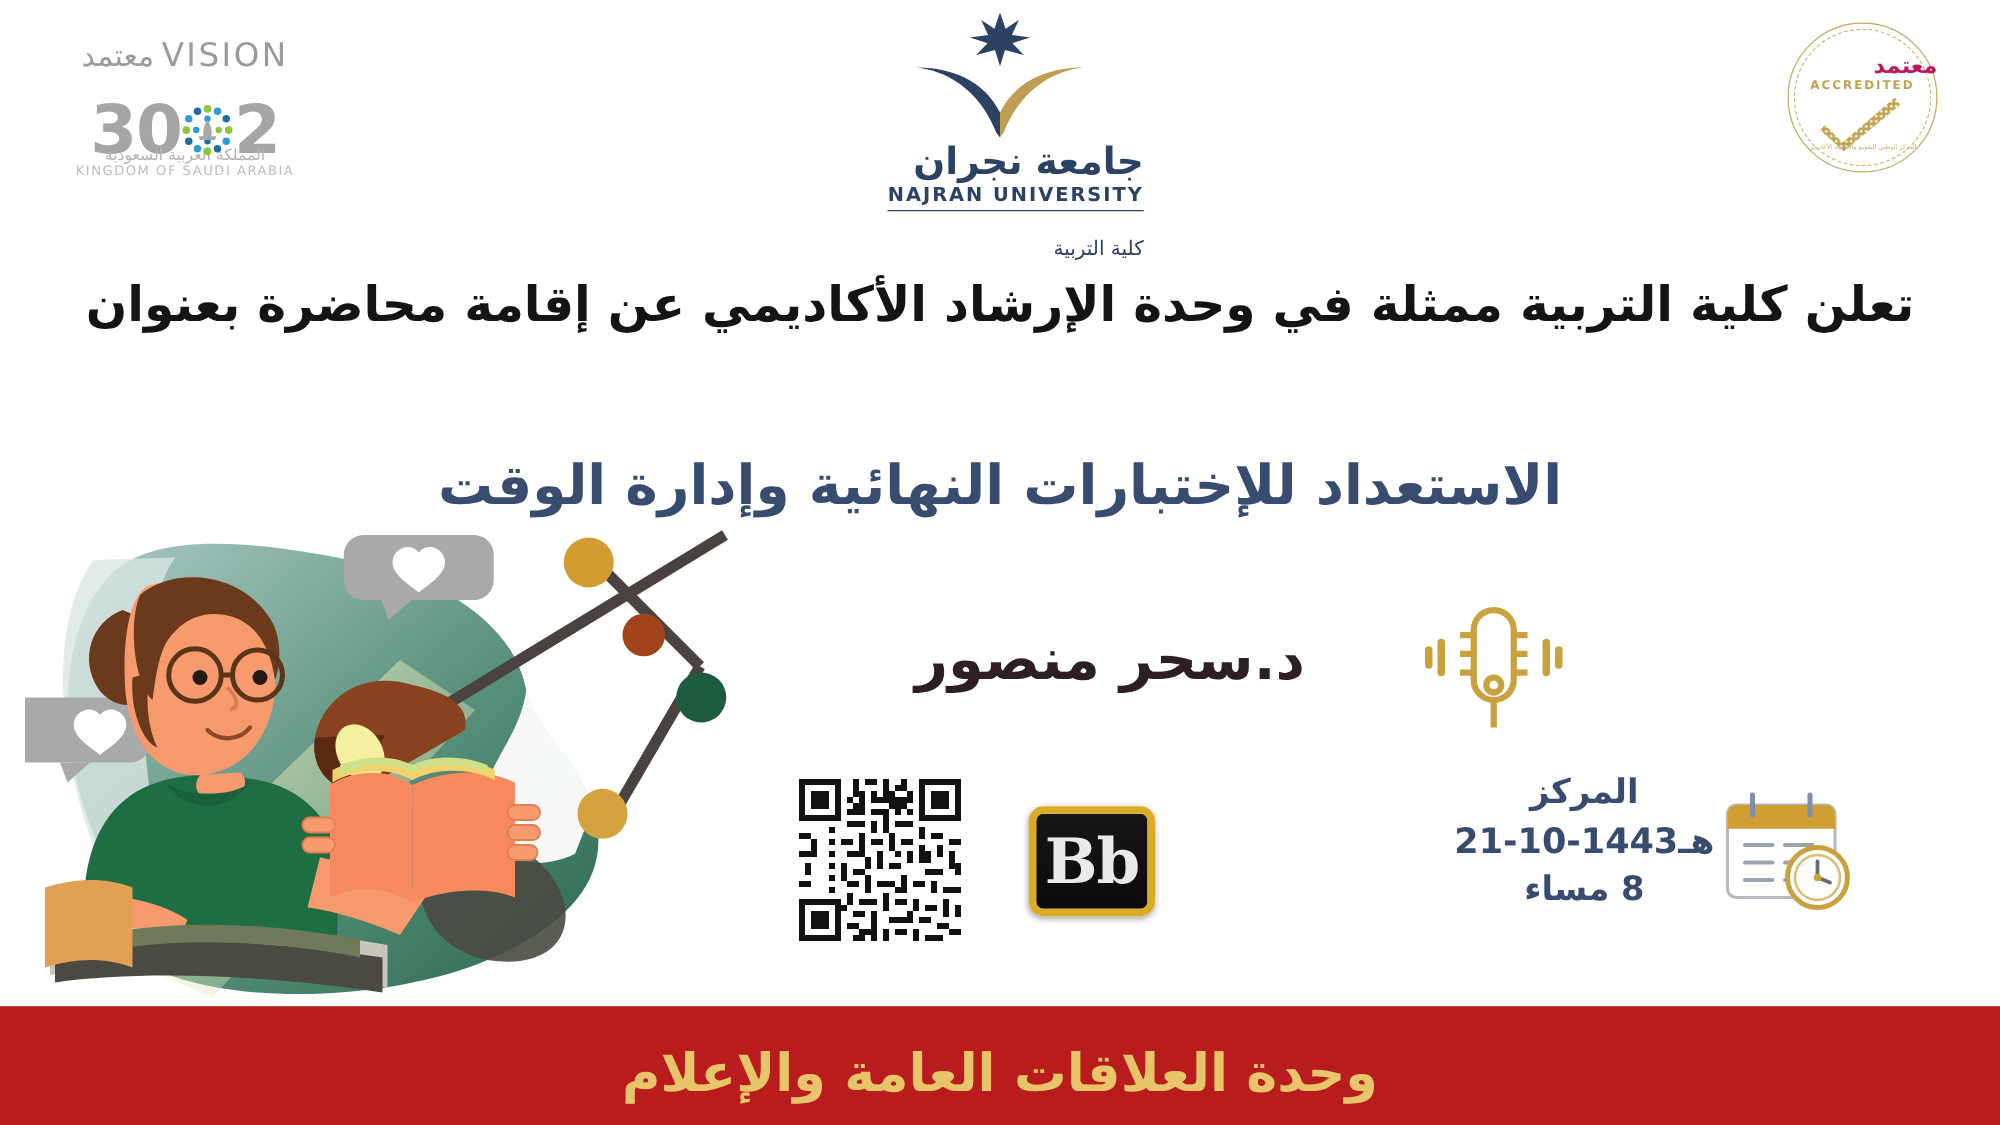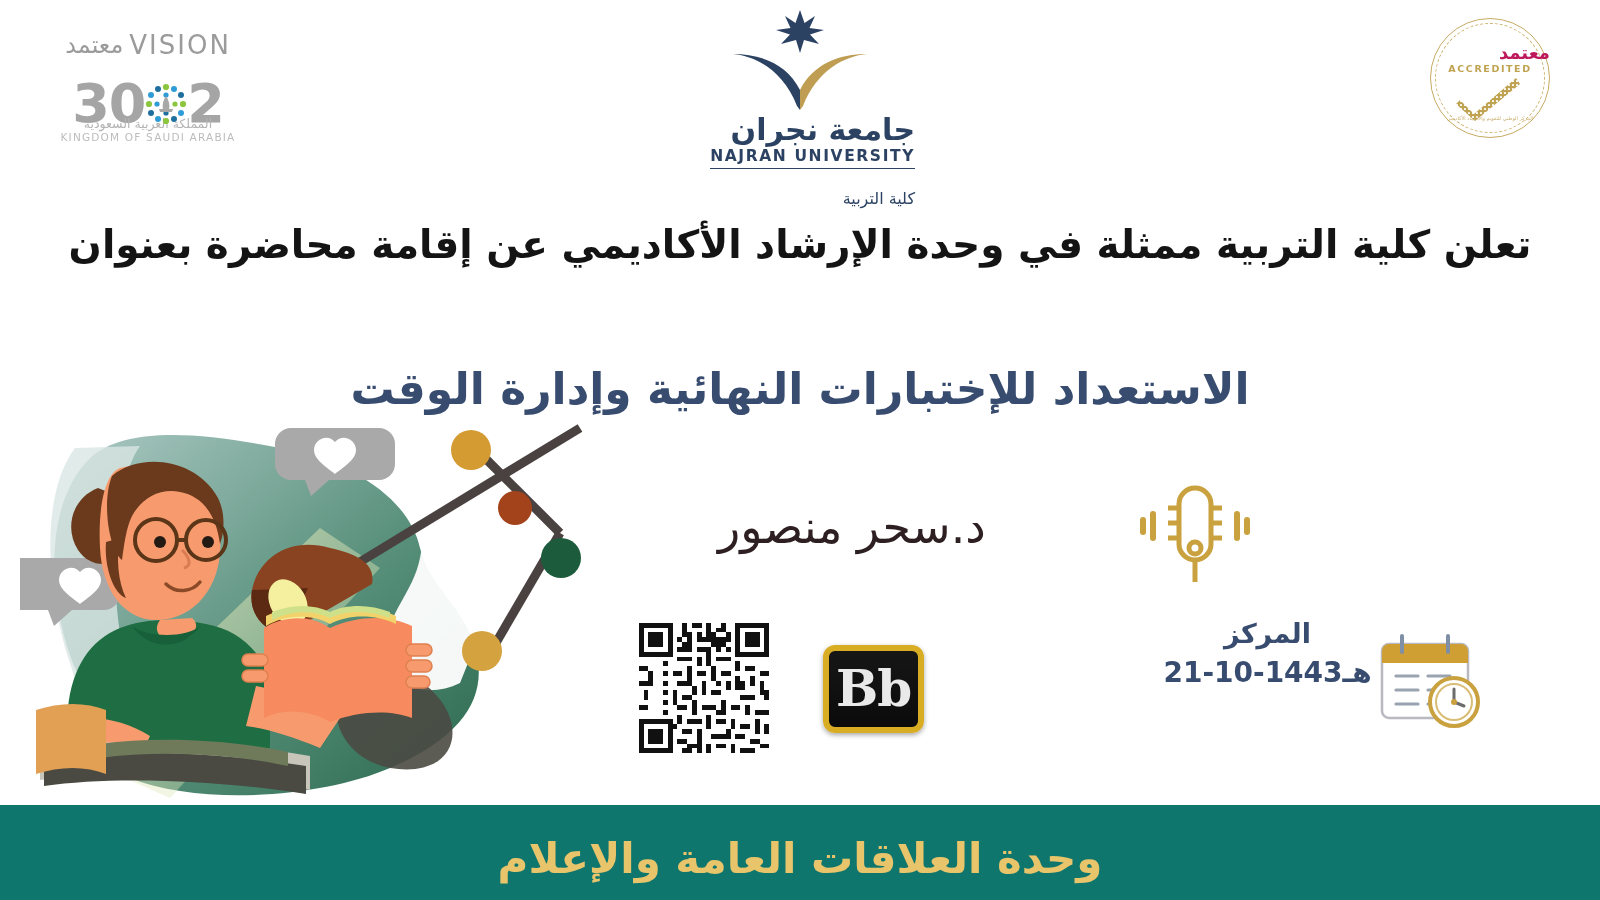--- a/index.html
+++ b/index.html
@@ -42,33 +42,33 @@
   
   .headline {
     position:absolute; top:222px; left:0; right:0; text-align:center;
     font-size:39px; font-weight:700; color:#141414; letter-spacing:0px; white-space:nowrap;
   }
   .lec-title {
     position:absolute; top:343px; left:0; right:0; text-align:center;
     font-size:44px; font-weight:700; color:#384c70; white-space:nowrap;margin-top:20px;
   }
   .speaker {
-    position:absolute; top:500px; left:718px; width:340px; text-align:left;
-    font-size:46px; font-weight:400; color:#2e2022; white-space:nowrap;
+    position:absolute; top:500px; left:718px; width:340px; text-align:center;
+    font-size:46px; font-weight:700; color:#2e2022; white-space:nowrap;
   }
 
   
   .date-block { position:absolute; top:615px; left:1160px; width:215px; text-align:center;
     color:#384c70; font-weight:700; line-height:1.42; }
   .date-day { font-size:27px; }
   .date-hijri { font-size:28px; direction:ltr; }
   .date-time { font-size:27px; }
 
   
-  .footer { position:absolute; left:0; right:0; bottom:0; height:95px; background:#0f766e;
+  .footer { position:absolute; left:0; right:0; bottom:0; height:95px; background:#b91c1c;
     display:flex; align-items:center; justify-content:center; }
   .footer-text { font-size:42px; font-weight:700; color:#e8c46a; letter-spacing:0px; white-space:nowrap;
     transform:translateY(6px); }
 
   
   .qr { position:absolute; left:634px; top:618px; width:140px; height:140px; background:#fff; }
   .qr svg { display:block; }
 
   
   .bb { position:absolute; left:823px; top:645px; width:101px; height:88px;
@@ -309,20 +309,21 @@
     </svg>
   </div>
 
   <div class="bb">
     <span>Bb</span>
   </div>
 
   <div class="date-block">
     <div class="date-day">المركز</div>
     <div class="date-hijri">21-10-1443هـ</div>
+    <div class="date-time">8 مساء</div>
   </div>
 
   <div class="cal">
     <svg width="115" height="105" viewBox="0 0 115 105">
       <g stroke="#b9b9c2" stroke-width="2.5" fill="#fff">
         <rect x="10" y="14" width="86" height="74" rx="7"></rect>
       </g>
       <path d="M10 21 a7 7 0 0 1 7-7 h72 a7 7 0 0 1 7 7 v12 H10 Z" fill="#cf9f33"></path>
       <g stroke="#7f8fa6" stroke-width="4" stroke-linecap="round">
         <line x1="30" y1="6" x2="30" y2="22"></line>

